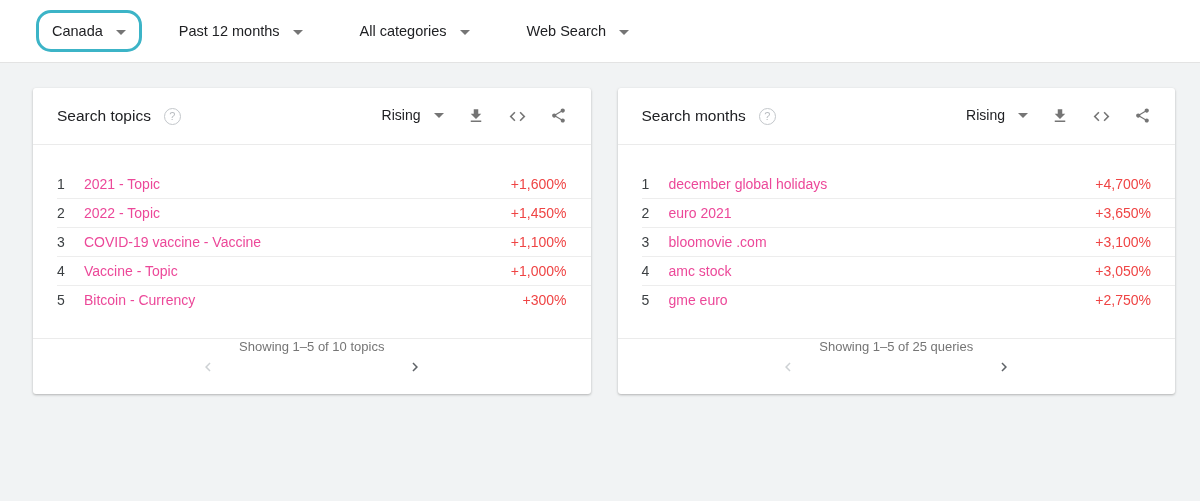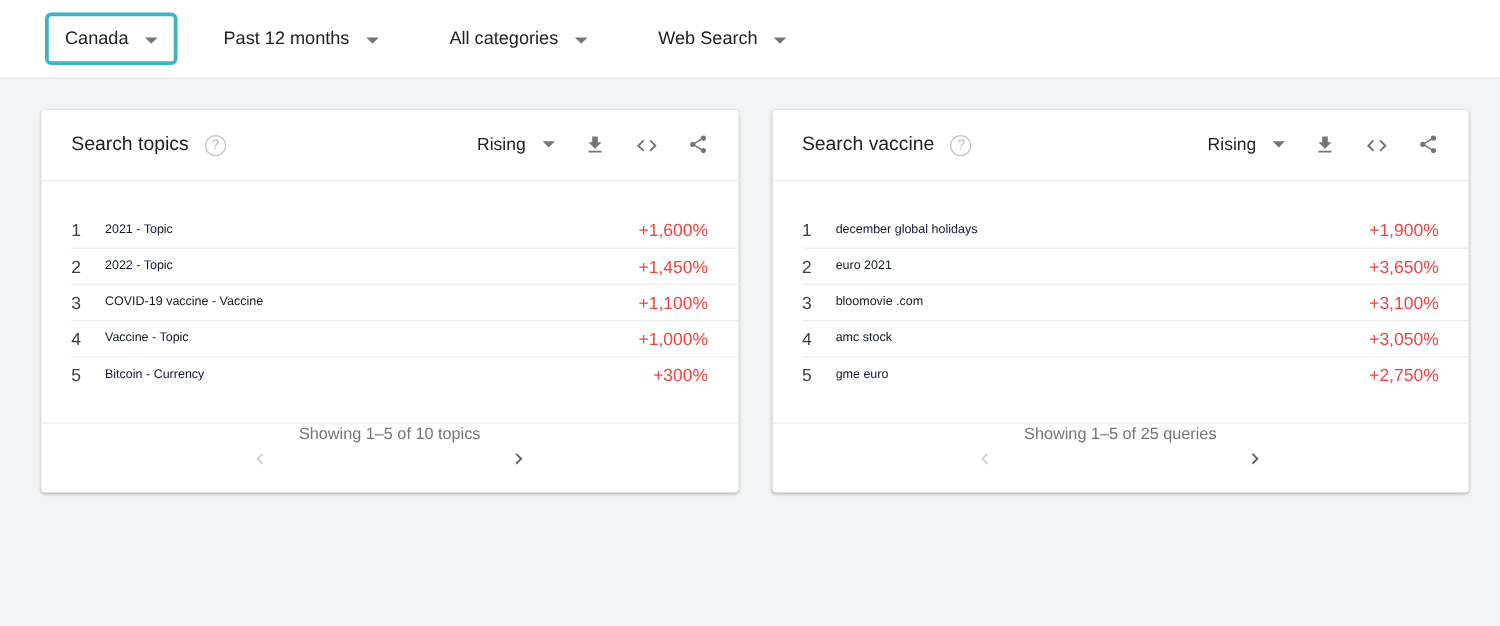--- a/index.html
+++ b/index.html
@@ -24,21 +24,21 @@
     display: flex;
     align-items: center;
     font-size: 14.5px;
     color: #202124;
     cursor: pointer;
     margin-right: 57px;
     white-space: nowrap;
   }
   .filter.highlighted {
     border: 3px solid #3cb4c7;
-    border-radius: 5px;
+    border-radius: 15px;
     padding: 10px 13px;
     margin-right: 37px;
   }
   .caret {
     width: 0; height: 0;
     border-left: 5px solid transparent;
     border-right: 5px solid transparent;
     border-top: 5px solid #757575;
     margin-left: 13px;
     margin-top: 2px;
@@ -107,21 +107,21 @@
     position: relative;
     cursor: pointer;
   }
   .row + .row::before {
     content: "";
     position: absolute;
     top: 0; left: 24px; right: 0;
     border-top: 1px solid #ededed;
   }
   .row-rank { width: 13px; font-size: 14px; color: #3c4043; flex: none; }
-  .row-label { margin-left: 14px; font-size: 10px; color: #0f172a; }
+  .row-label { margin-left: 14px; font-size: 14px; color: #ec4899; }
   .row-value { margin-left: auto; font-size: 14px; color: #ef4444; }
 
   
   .card-footer {
     height: 56px;
     flex: none;
     border-top: 1px solid #ebebeb;
     display: flex;
     justify-content: center;
   }
@@ -217,21 +217,21 @@
       <span class="pager-btn next">
         <svg width="18" height="18" viewBox="0 0 24 24">
             <path d="M10 6 8.59 7.41 13.17 12l-4.58 4.59L10 18l6-6z"></path>
           </svg>
       </span>
     </div>
   </div>
 
   <div class="card">
     <div class="card-header">
-      <span class="card-title">Search vaccine</span>
+      <span class="card-title">Search months</span>
       <span class="help-icon">?</span>
       <div class="header-right">
         <div class="sort-select">
           <span>Rising</span>
           <span class="caret"></span>
         </div>
         <span class="icon-btn">
           <svg width="18" height="18" viewBox="0 0 24 24">
               <path d="M19 9h-4V3H9v6H5l7 7 7-7zM5 18v2h14v-2H5z"></path>
             </svg>
@@ -245,21 +245,21 @@
           <svg width="17" height="17" viewBox="0 0 24 24">
               <path d="M18 16.08c-.76 0-1.44.3-1.96.77L8.91 12.7c.05-.23.09-.46.09-.7s-.04-.47-.09-.7l7.05-4.11c.54.5 1.25.81 2.04.81 1.66 0 3-1.34 3-3s-1.34-3-3-3-3 1.34-3 3c0 .24.04.47.09.7L8.04 9.81C7.5 9.31 6.79 9 6 9c-1.66 0-3 1.34-3 3s1.34 3 3 3c.79 0 1.5-.31 2.04-.81l7.12 4.16c-.05.21-.08.43-.08.65 0 1.61 1.31 2.92 2.92 2.92 1.61 0 2.92-1.31 2.92-2.92s-1.31-2.92-2.92-2.92z"></path>
             </svg>
         </span>
       </div>
     </div>
     <div class="rows">
       <div class="row">
         <span class="row-rank">1</span>
         <span class="row-label">december global holidays</span>
-        <span class="row-value">+1,900%</span>
+        <span class="row-value">+4,700%</span>
       </div>
       <div class="row">
         <span class="row-rank">2</span>
         <span class="row-label">euro 2021</span>
         <span class="row-value">+3,650%</span>
       </div>
       <div class="row">
         <span class="row-rank">3</span>
         <span class="row-label">bloomovie .com</span>
         <span class="row-value">+3,100%</span>

